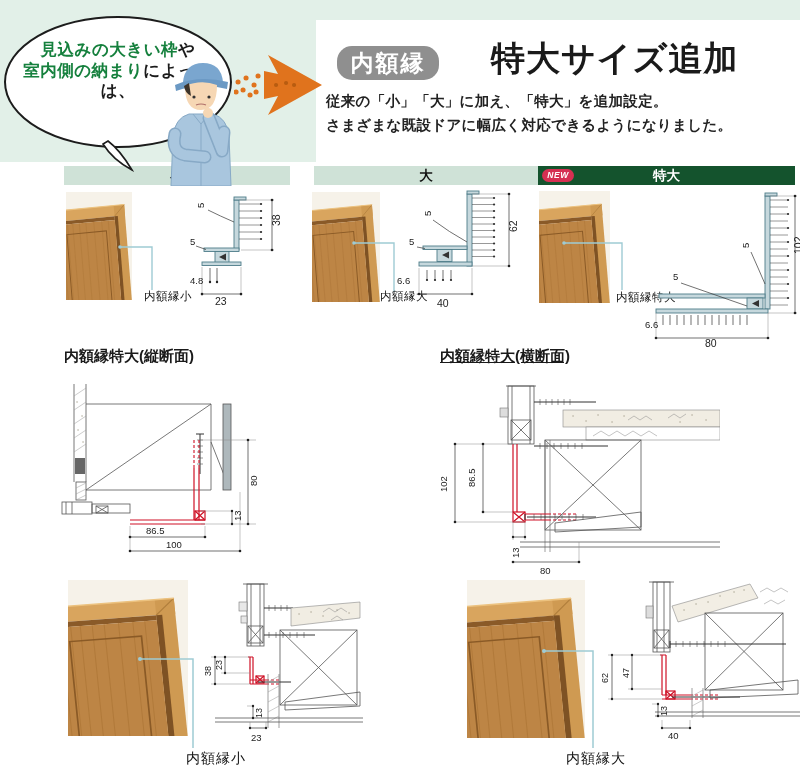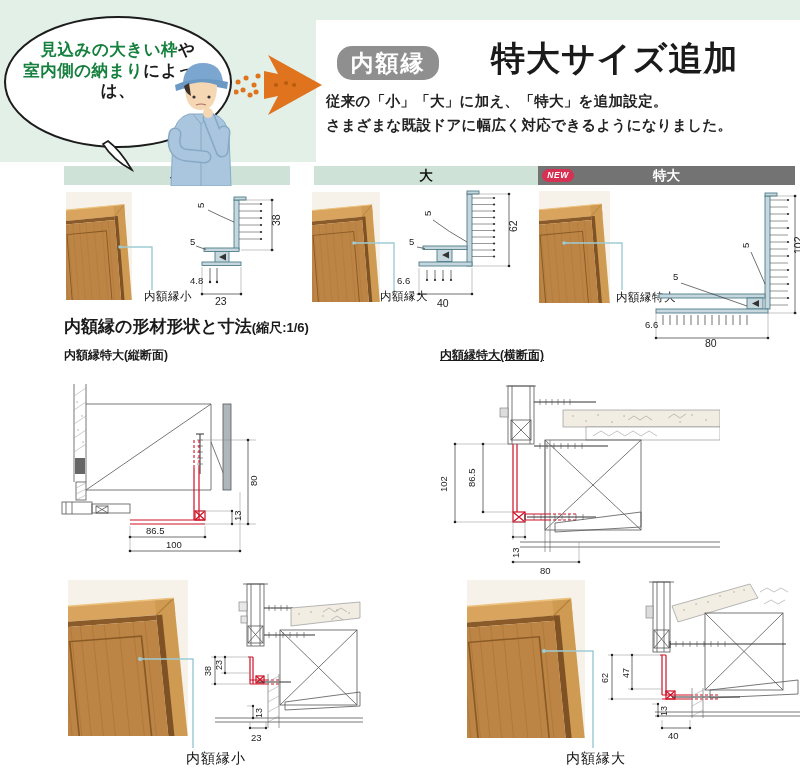--- a/index.html
+++ b/index.html
@@ -18,29 +18,29 @@
   #worker{left:163px;top:58px;z-index:3;}
   #brush-arrow{left:234px;top:52px;z-index:2;}
   
   #hd-badge{left:337px;top:46px;width:102px;height:34px;background:#8f8f8f;border-radius:15px;
             color:#fff;font-size:23px;font-weight:bold;text-align:center;line-height:34px;letter-spacing:2px;}
   #hd-title{left:452px;top:36px;font-size:34px;font-weight:bold;letter-spacing:1px;margin-left:39px;}
   .hd-desc{left:326px;font-size:14.5px;font-weight:bold;color:#222;letter-spacing:.3px;}
   
   .size-bar{top:166px;height:19px;background:#cfe2d7;font-size:13.5px;font-weight:bold;
             text-align:center;line-height:19px;color:#111;}
-  #bar-xl{background:#737373;color:#fff;}
+  #bar-xl{background:#14532d;color:#fff;}
   #new-badge{position:absolute;left:4px;top:3px;width:32px;height:13px;background:#d63052;border-radius:7px;
              color:#fff;font-size:8.5px;font-weight:bold;font-style:italic;line-height:13px;text-align:center;letter-spacing:.5px;}
   .callout-label{font-size:11.5px;color:#111;letter-spacing:.5px;}
   .callout-label-lg{font-size:14px;color:#111;letter-spacing:1px;}
   
   #sec-title{left:64px;top:315px;font-size:17px;font-weight:bold;}
   #sec-title .scale{font-size:13px;}
-  .sub-title{top:347px;font-size:12px;font-weight:bold;text-align:center;}
+  .sub-title{top:347px;font-size:15px;font-weight:bold;text-align:center;}
   
   svg text{font-family:"Liberation Sans","DejaVu Sans",sans-serif;font-size:9.5px;fill:#222;font-weight:normal;}
   .ol{stroke:#555;fill:none;stroke-width:.8;}
   .thin{stroke:#888;fill:none;stroke-width:.5;}
   .dim{stroke:#333;fill:none;stroke-width:.7;}
   .red{stroke:#cf1126;fill:none;stroke-width:1.2;}
   .redd{stroke:#cf1126;fill:none;stroke-width:1.1;stroke-dasharray:3 2;}
   .prof{fill:#c6d8dd;stroke:#4e7d89;stroke-width:.9;}
   .dots{stroke:#333;stroke-width:2.2;stroke-linecap:round;fill:none;}
   .spk{stroke:#a8a391;stroke-width:1.3;stroke-linecap:round;fill:none;}
@@ -213,23 +213,20 @@
     <circle class="d" cx="11" cy="148" r="1.3"></circle>
       <circle class="d" cx="123" cy="148" r="1.3"></circle>
     <path class="dim" d="M106 62 Q114 80 120 94 M36 93 L102 116"></path>
     <text transform="rotate(-90 104 58)" x="104" y="58">5</text>
     <text x="28" y="90">5</text>
     <text x="0" y="138">6.6</text>
     <text x="60" y="157" style="font-size:10.5px">80</text>
     <text transform="rotate(-90 157 64)" x="157" y="64" style="font-size:10.5px">102</text>
   </svg>
 
-  <div class="abs" id="sec-title">
-    <span>内額縁の形材形状と寸法</span><span class="scale">(縮尺:1/6)</span>
-  </div>
   <div class="abs sub-title" style="left:64px;">内額縁特大(縦断面)</div>
   <div class="abs sub-title" style="left:440px;text-decoration:underline;">内額縁特大(横断面)</div>
 
   <svg class="abs" style="left:60px;top:382px;" width="260" height="180" viewBox="0 0 260 180">
     <path class="ol" d="M14 2V100 M26 2V100"></path>
     <path class="hat" d="M14 14l12-8 M14 28l12-8 M14 42l12-8 M14 56l12-8 M14 70l12-8"></path>
     <path class="spk" d="M17 20h.1 M22 34h.1 M18 48h.1 M23 60h.1"></path>
     <rect x="15" y="76" width="10" height="16" fill="#666"></rect>
     <path class="ol" d="M26 22H151 M26 108H151 M151 22V108 M151 22L26 108 M151 60L166 98"></path>
     <rect x="163" y="22" width="8" height="86" fill="#aeb8bc" stroke="#555" stroke-width=".8"></rect>

